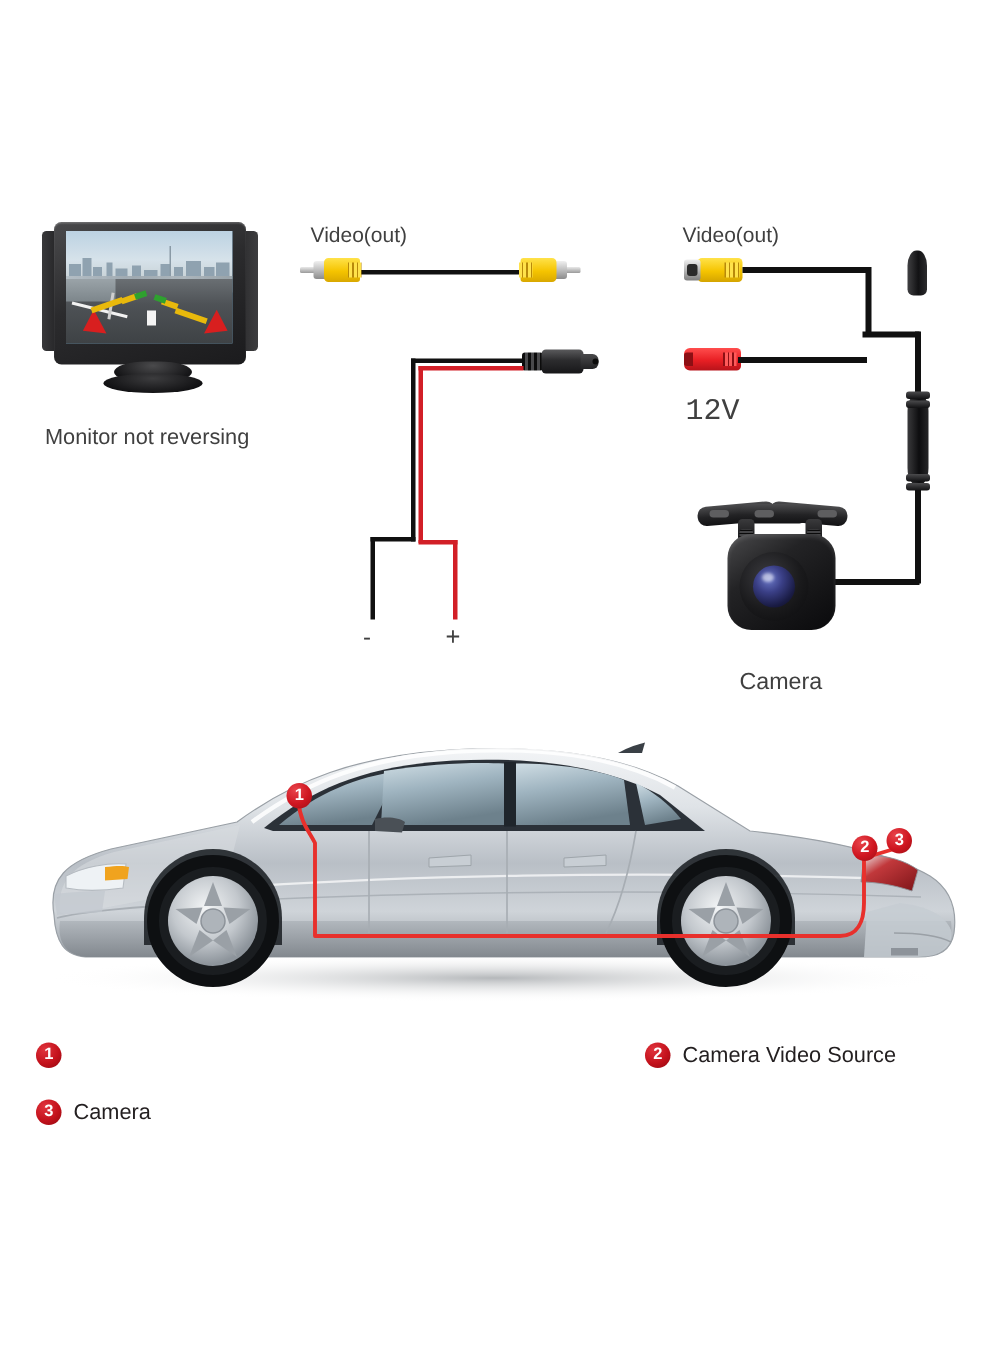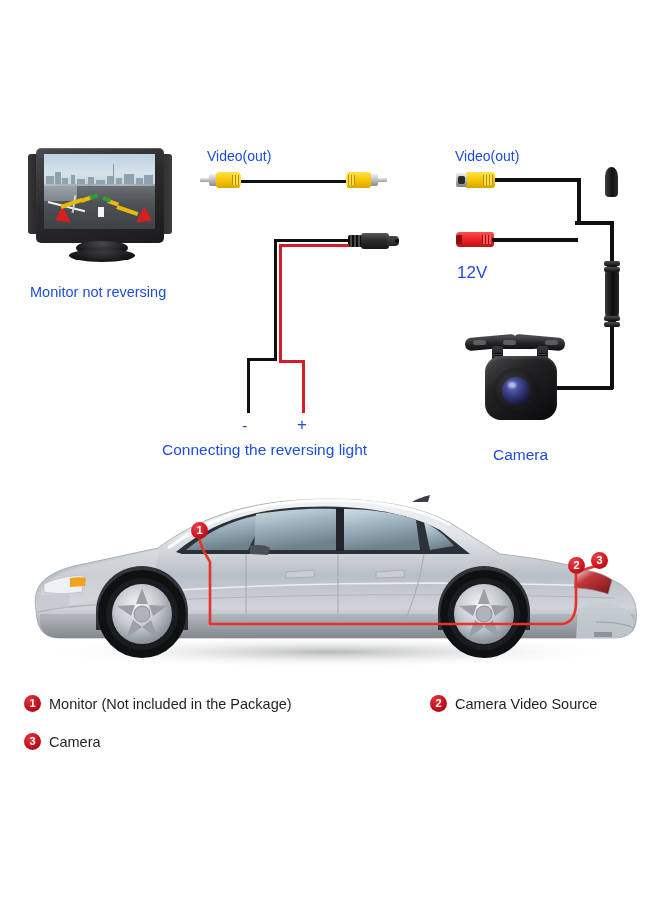--- a/index.html
+++ b/index.html
@@ -6,21 +6,21 @@
   html, body {
     width: 660px; height: 900px;
     background: #ffffff;
     font-family: "Liberation Sans", sans-serif;
     overflow: hidden;
   }
   #page { position: relative; width: 660px; height: 900px; background: #fff; }
 
   .lbl {
     position: absolute;
-    color: #1d4ed8;
+    color: #404040;
     white-space: nowrap;
     font-family: "Liberation Sans", sans-serif;
   }
 
   
   #monitor-unit { position: absolute; left: 28px; top: 148px; width: 152px; height: 125px; }
   .mon-bezel {
     position: absolute; left: 8px; top: 0; width: 128px; height: 95px;
     background: linear-gradient(160deg,#4a4a4c 0%, #2b2b2d 45%, #1b1b1d 100%);
     border-radius: 5px;
@@ -312,40 +312,39 @@
   <div class="wire" style="left:247px; top:358px; width:30px; height:3px;"></div>
   <div class="wire" style="left:247px; top:358px; width:3px; height:55px;"></div>
 
   <div class="wire-red" style="left:279px; top:244px; width:70px; height:2.5px;"></div>
   <div class="wire-red" style="left:279px; top:244px; width:2.5px; height:118px;"></div>
   <div class="wire-red" style="left:279px; top:360px; width:26px; height:2.5px;"></div>
   <div class="wire-red" style="left:302px; top:360px; width:2.5px; height:53px;"></div>
 
   <div class="lbl" style="left:242px; top:417px; font-size:16px;">-</div>
   <div class="lbl" style="left:297px; top:415px; font-size:17px;">+</div>
-  <div class="lbl" style="left:162px; top:441px; font-size:15.5px;">Connecting the reversing light</div>
 
   <div class="lbl" style="left:455px; top:148px; font-size:14px;">Video(out)</div>
 
   <div class="rca-f" style="left:456px; top:172px;">
     <div class="body"></div>
       <div class="ribs"></div>
       <div class="shell"></div>
       <div class="hole"></div>
   </div>
   <div class="wire" style="left:495px; top:178px; width:85px; height:3.5px;"></div>
   <div class="wire" style="left:577px; top:178px; width:3.5px; height:46px;"></div>
 
   <div class="pw-f" style="left:456px; top:232px;">
     <div class="body"></div>
       <div class="tipdark"></div>
       <div class="ribs"></div>
   </div>
   <div class="wire" style="left:492px; top:238px; width:86px; height:3.5px;"></div>
-  <div class="lbl" style="left:457px; top:263px; font-size:17px;">12V</div>
+  <div class="lbl" style="left:457px; top:263px; font-size:20px;font-family:Liberation Mono, monospace;">12V</div>
 
   <div class="wire" style="left:575px; top:221px; width:38px; height:3.5px;"></div>
   <div class="wire" style="left:610px; top:221px; width:3.5px; height:168px;"></div>
   <div class="wire" style="left:540px; top:386px; width:73px; height:3.5px;"></div>
 
   <div class="choke" style="left:605px; top:262px;">
     <div class="choke-band" style="top:-1px"></div>
     <div class="choke-band" style="top:5px"></div>
     <div class="choke-band" style="top:54px"></div>
     <div class="choke-band" style="top:60px"></div>
@@ -510,21 +509,20 @@
 
     
     <div class="callout" style="left:191px; top:60px;">1</div>
     <div class="callout" style="left:568px; top:95px;">2</div>
     <div class="callout" style="left:591px; top:90px;">3</div>
   </div>
 
   <div id="legend">
     <div class="leg-row" style="left:24px; top:0px;">
       <div class="leg-badge">1</div>
-      <div class="leg-text">Monitor (Not included in the Package)</div>
     </div>
     <div class="leg-row" style="left:430px; top:0px;">
       <div class="leg-badge">2</div>
       <div class="leg-text">Camera Video Source</div>
     </div>
     <div class="leg-row" style="left:24px; top:38px;">
       <div class="leg-badge">3</div>
       <div class="leg-text">Camera</div>
     </div>
   </div>

